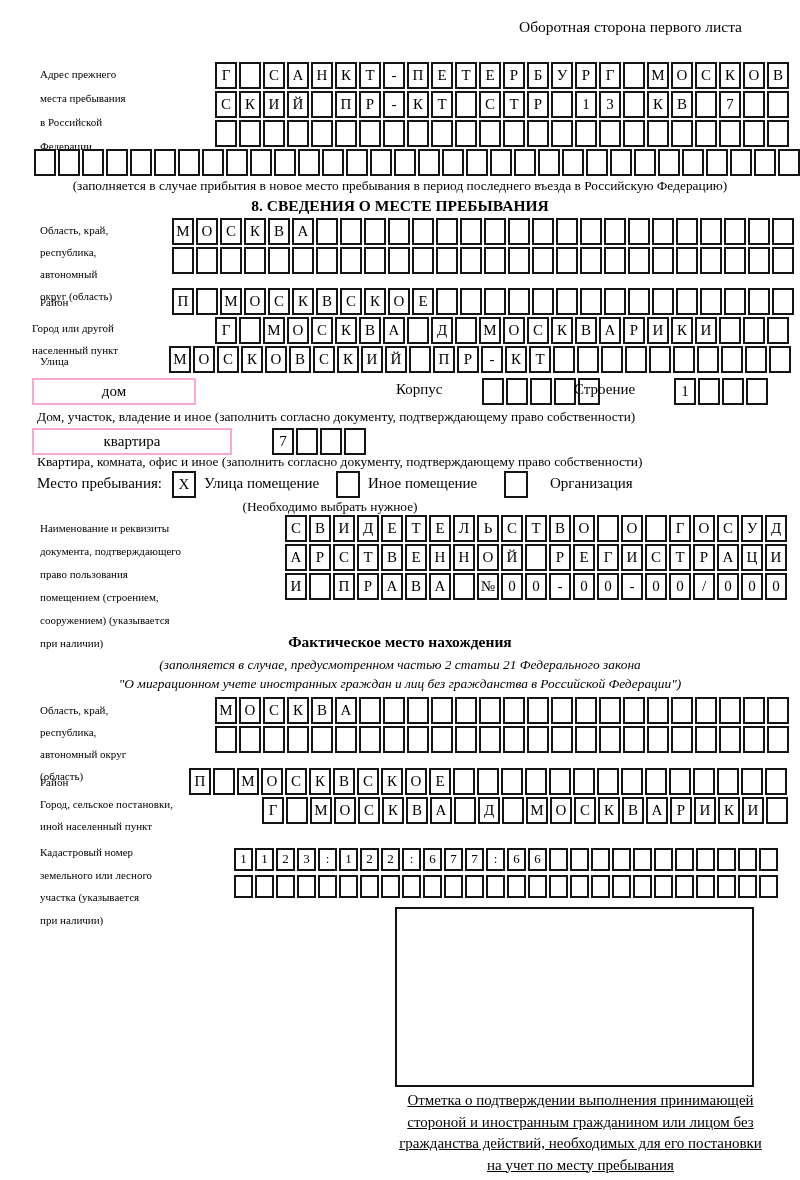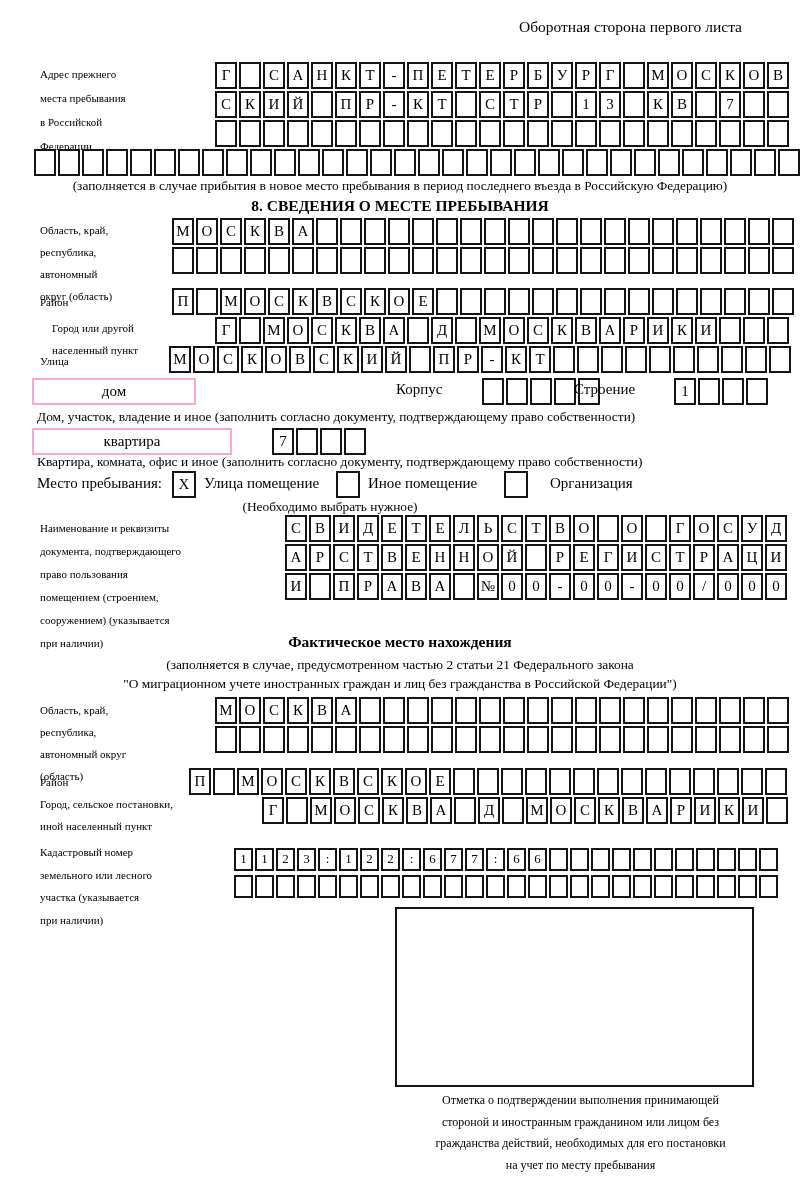--- a/index.html
+++ b/index.html
@@ -14,22 +14,22 @@
   .cell{display:inline-block;box-sizing:border-box;width:22px;height:27px;border:2px solid #141414;
         margin-right:2px;text-align:center;line-height:22px;font-size:15px;vertical-align:top;background:#fff;}
   .small .cell{width:19px;height:23px;line-height:18px;font-size:13px;}
   .widebox{position:absolute;box-sizing:border-box;border:2px solid #f9a8d4;height:27px;
            text-align:center;line-height:23px;font-size:15px;background:#fff;}
   .inline-lbl{position:absolute;font-size:15px;}
   .chk{position:absolute;box-sizing:border-box;width:24px;height:27px;border:2px solid #141414;
        text-align:center;line-height:23px;font-size:15px;background:#fff;}
   .stamp-box{position:absolute;left:395px;top:907px;width:355px;height:176px;border:2px solid #141414;background:#fff;}
   .stamp-note{position:absolute;left:383px;top:1090px;width:395px;text-align:center;
-              font-size:12px;line-height:21.5px;}
-  .fact-note{position:absolute;left:0;width:800px;text-align:center;font-size:13.4px;}
+              font-size:15px;line-height:21.5px;text-decoration:underline;}
+  .fact-note{position:absolute;left:0;width:800px;text-align:center;font-size:13.4px;font-style:italic;}
 </style>
 </head>
 <body>
 
 <div class="page">
 
   <div class="hdr">Оборотная сторона первого листа</div>
 
   <div class="lbl" style="left:40px;top:62px;width:160px;line-height:24px">Адрес прежнего
 места пребывания
@@ -46,21 +46,21 @@
   <div class="lbl" style="left:40px;top:219px;width:130px">Область, край,
 республика,
 автономный
 округ (область)</div>
   <div class="grid" style="left:140px;top:218px"><span class="cell">М</span><span class="cell">О</span><span class="cell">С</span><span class="cell">К</span><span class="cell">В</span><span class="cell">А</span><span class="cell"></span><span class="cell"></span><span class="cell"></span><span class="cell"></span><span class="cell"></span><span class="cell"></span><span class="cell"></span><span class="cell"></span><span class="cell"></span><span class="cell"></span><span class="cell"></span><span class="cell"></span><span class="cell"></span><span class="cell"></span><span class="cell"></span><span class="cell"></span><span class="cell"></span><span class="cell"></span><span class="cell"></span><span class="cell"></span></div>
   <div class="grid" style="left:140px;top:247px"><span class="cell"></span><span class="cell"></span><span class="cell"></span><span class="cell"></span><span class="cell"></span><span class="cell"></span><span class="cell"></span><span class="cell"></span><span class="cell"></span><span class="cell"></span><span class="cell"></span><span class="cell"></span><span class="cell"></span><span class="cell"></span><span class="cell"></span><span class="cell"></span><span class="cell"></span><span class="cell"></span><span class="cell"></span><span class="cell"></span><span class="cell"></span><span class="cell"></span><span class="cell"></span><span class="cell"></span><span class="cell"></span><span class="cell"></span></div>
 
   <div class="lbl" style="left:40px;top:291px">Район</div>
   <div class="grid" style="left:140px;top:288px"><span class="cell">П</span><span class="cell"></span><span class="cell">М</span><span class="cell">О</span><span class="cell">С</span><span class="cell">К</span><span class="cell">В</span><span class="cell">С</span><span class="cell">К</span><span class="cell">О</span><span class="cell">Е</span><span class="cell"></span><span class="cell"></span><span class="cell"></span><span class="cell"></span><span class="cell"></span><span class="cell"></span><span class="cell"></span><span class="cell"></span><span class="cell"></span><span class="cell"></span><span class="cell"></span><span class="cell"></span><span class="cell"></span><span class="cell"></span><span class="cell"></span></div>
 
-  <div class="lbl" style="left:52px;top:317px;width:145px">Город или другой
+  <div class="lbl" style="left:32px;top:317px;width:145px">Город или другой
 населенный пункт</div>
   <div class="grid" style="left:183px;top:317px"><span class="cell">Г</span><span class="cell"></span><span class="cell">М</span><span class="cell">О</span><span class="cell">С</span><span class="cell">К</span><span class="cell">В</span><span class="cell">А</span><span class="cell"></span><span class="cell">Д</span><span class="cell"></span><span class="cell">М</span><span class="cell">О</span><span class="cell">С</span><span class="cell">К</span><span class="cell">В</span><span class="cell">А</span><span class="cell">Р</span><span class="cell">И</span><span class="cell">К</span><span class="cell">И</span><span class="cell"></span><span class="cell"></span><span class="cell"></span></div>
 
   <div class="lbl" style="left:40px;top:350px">Улица</div>
   <div class="grid" style="left:137px;top:346px"><span class="cell">М</span><span class="cell">О</span><span class="cell">С</span><span class="cell">К</span><span class="cell">О</span><span class="cell">В</span><span class="cell">С</span><span class="cell">К</span><span class="cell">И</span><span class="cell">Й</span><span class="cell"></span><span class="cell">П</span><span class="cell">Р</span><span class="cell">-</span><span class="cell">К</span><span class="cell">Т</span><span class="cell"></span><span class="cell"></span><span class="cell"></span><span class="cell"></span><span class="cell"></span><span class="cell"></span><span class="cell"></span><span class="cell"></span><span class="cell"></span><span class="cell"></span></div>
 
   <div class="widebox" style="left:32px;top:378px;width:164px">дом</div>
   <div class="inline-lbl" style="left:396px;top:381px">Корпус</div>
   <div class="grid" style="left:450px;top:378px"><span class="cell"></span><span class="cell"></span><span class="cell"></span><span class="cell"></span><span class="cell"></span></div>
   <div class="inline-lbl" style="left:574px;top:381px">Строение</div>

